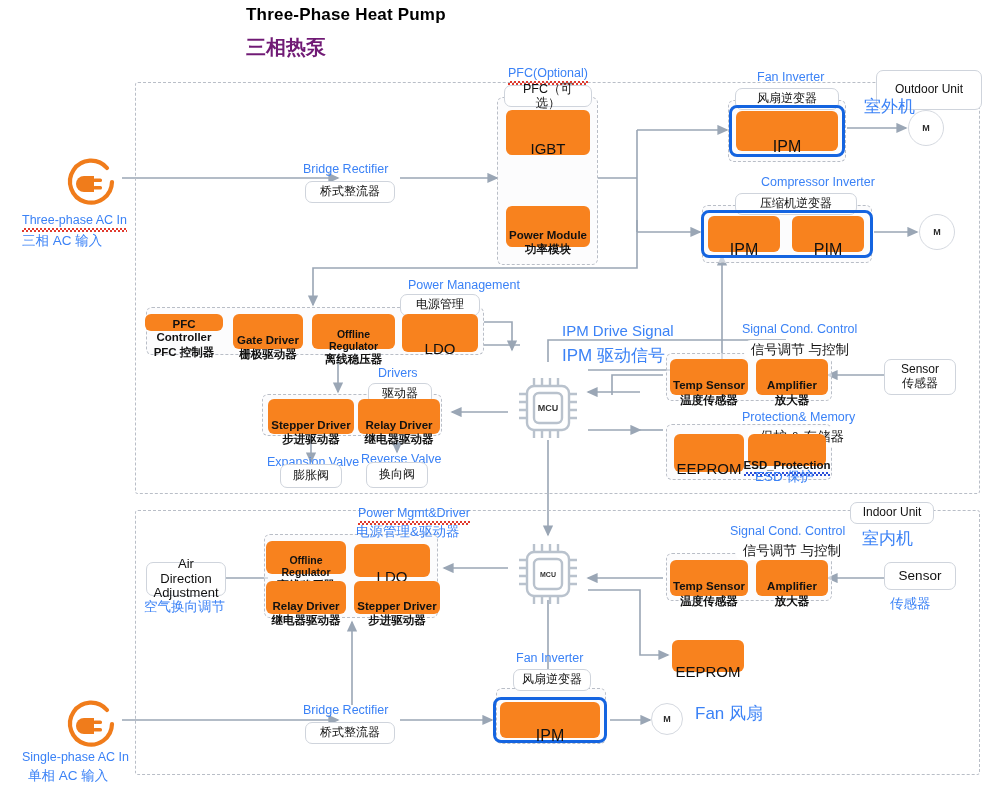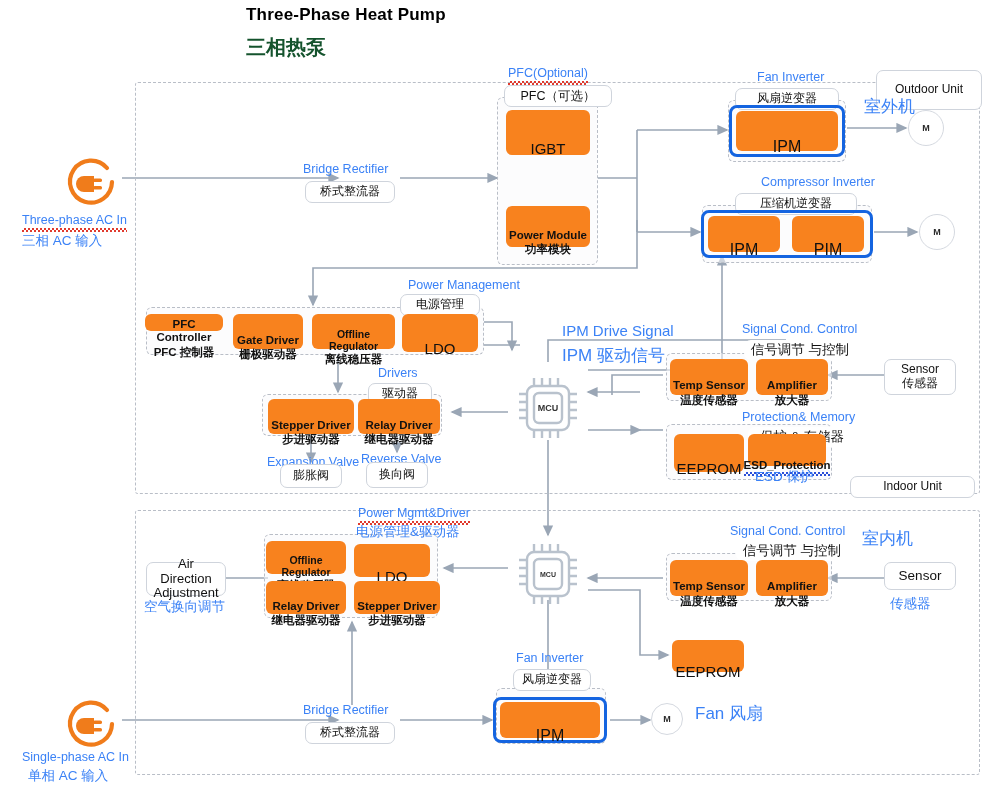--- a/index.html
+++ b/index.html
@@ -16,21 +16,21 @@
 
   .abs { position:absolute; }
 
   
   .title-en {
     left:246px; top:5px;
     font-size:17px; font-weight:bold; letter-spacing:.2px; color:#000;
   }
   .title-cn {
     left:246px; top:34px;
-    font-size:20px; font-weight:bold; color:#14532d;
+    font-size:20px; font-weight:bold; color:#701a75;
   }
 
   
   .region {
     border:1px dashed #b9bec7;
     border-radius:3px;
     background:transparent;
   }
   
   .group {
@@ -218,21 +218,21 @@
   </div>
   <div class="abs cap cn" style="left:22px; top:233px;">三相 AC 输入</div>
 
   <div class="abs cap" style="left:303px; top:162px;">Bridge Rectifier</div>
   <div class="abs pill" style="left:305px; top:181px; width:90px; height:22px;">桥式整流器</div>
 
   <div class="abs group" style="left:497px; top:97px; width:101px; height:168px;"></div>
   <div class="abs cap" style="left:508px; top:66px;">
     <span class="sq-red">PFC(Optional)</span>
   </div>
-  <div class="abs pill" style="left:504px; top:85px; width:108px; height:22px; font-size:12.5px;">PFC（可选）</div>
+  <div class="abs pill" style="left:504px; top:85px; width:88px; height:22px; font-size:12.5px;">PFC（可选）</div>
 
   <div class="abs chip solo" style="left:506px; top:110px; width:84px; height:45px;">
     <span class="l1">IGBT</span>
   </div>
   <div class="abs chip" style="left:506px; top:206px; width:84px; height:41px;">
     <span class="l1">Power Module</span>
     <span class="l2">功率模块</span>
   </div>
 
   <div class="abs cap" style="left:757px; top:70px;">Fan Inverter</div>
@@ -336,21 +336,21 @@
   <div class="abs chip solo" style="left:674px; top:434px; width:70px; height:38px;">
     <span class="l1">EEPROM</span>
   </div>
   <div class="abs chip" style="left:748px; top:434px; width:78px; height:32px;">
     <span class="l1"><span class="sq-blue">ESD_Protection</span></span>
   </div>
   <div class="abs cap cn" style="left:755px; top:469px;">ESD 保护</div>
 
   <div class="abs region" style="left:135px; top:510px; width:845px; height:265px;"></div>
 
-  <div class="abs pill" style="left:850px; top:476px; width:125px; height:22px;">Indoor Unit</div>
+  <div class="abs pill" style="left:850px; top:502px; width:84px; height:22px;">Indoor Unit</div>
   <div class="abs cap bigcn" style="left:862px; top:528px;">室内机</div>
 
   <div class="abs" style="left:62px; top:697px;">
     <svg class="plug" viewBox="0 0 58 58">
       <path d="M45,13 A21,21 0 1 0 50,27" fill="none" stroke="#F07C1B" stroke-width="4.2" stroke-linecap="round"></path>
       <path d="M14,29 a8,8 0 0 1 8,-8 h10 v16 h-10 a8,8 0 0 1 -8,-8 z" fill="#F07C1B"></path>
       <rect x="31" y="23.5" width="9" height="3.6" rx="1.6" fill="#F07C1B"></rect>
       <rect x="31" y="31" width="9" height="3.6" rx="1.6" fill="#F07C1B"></rect>
     </svg>
   </div>

